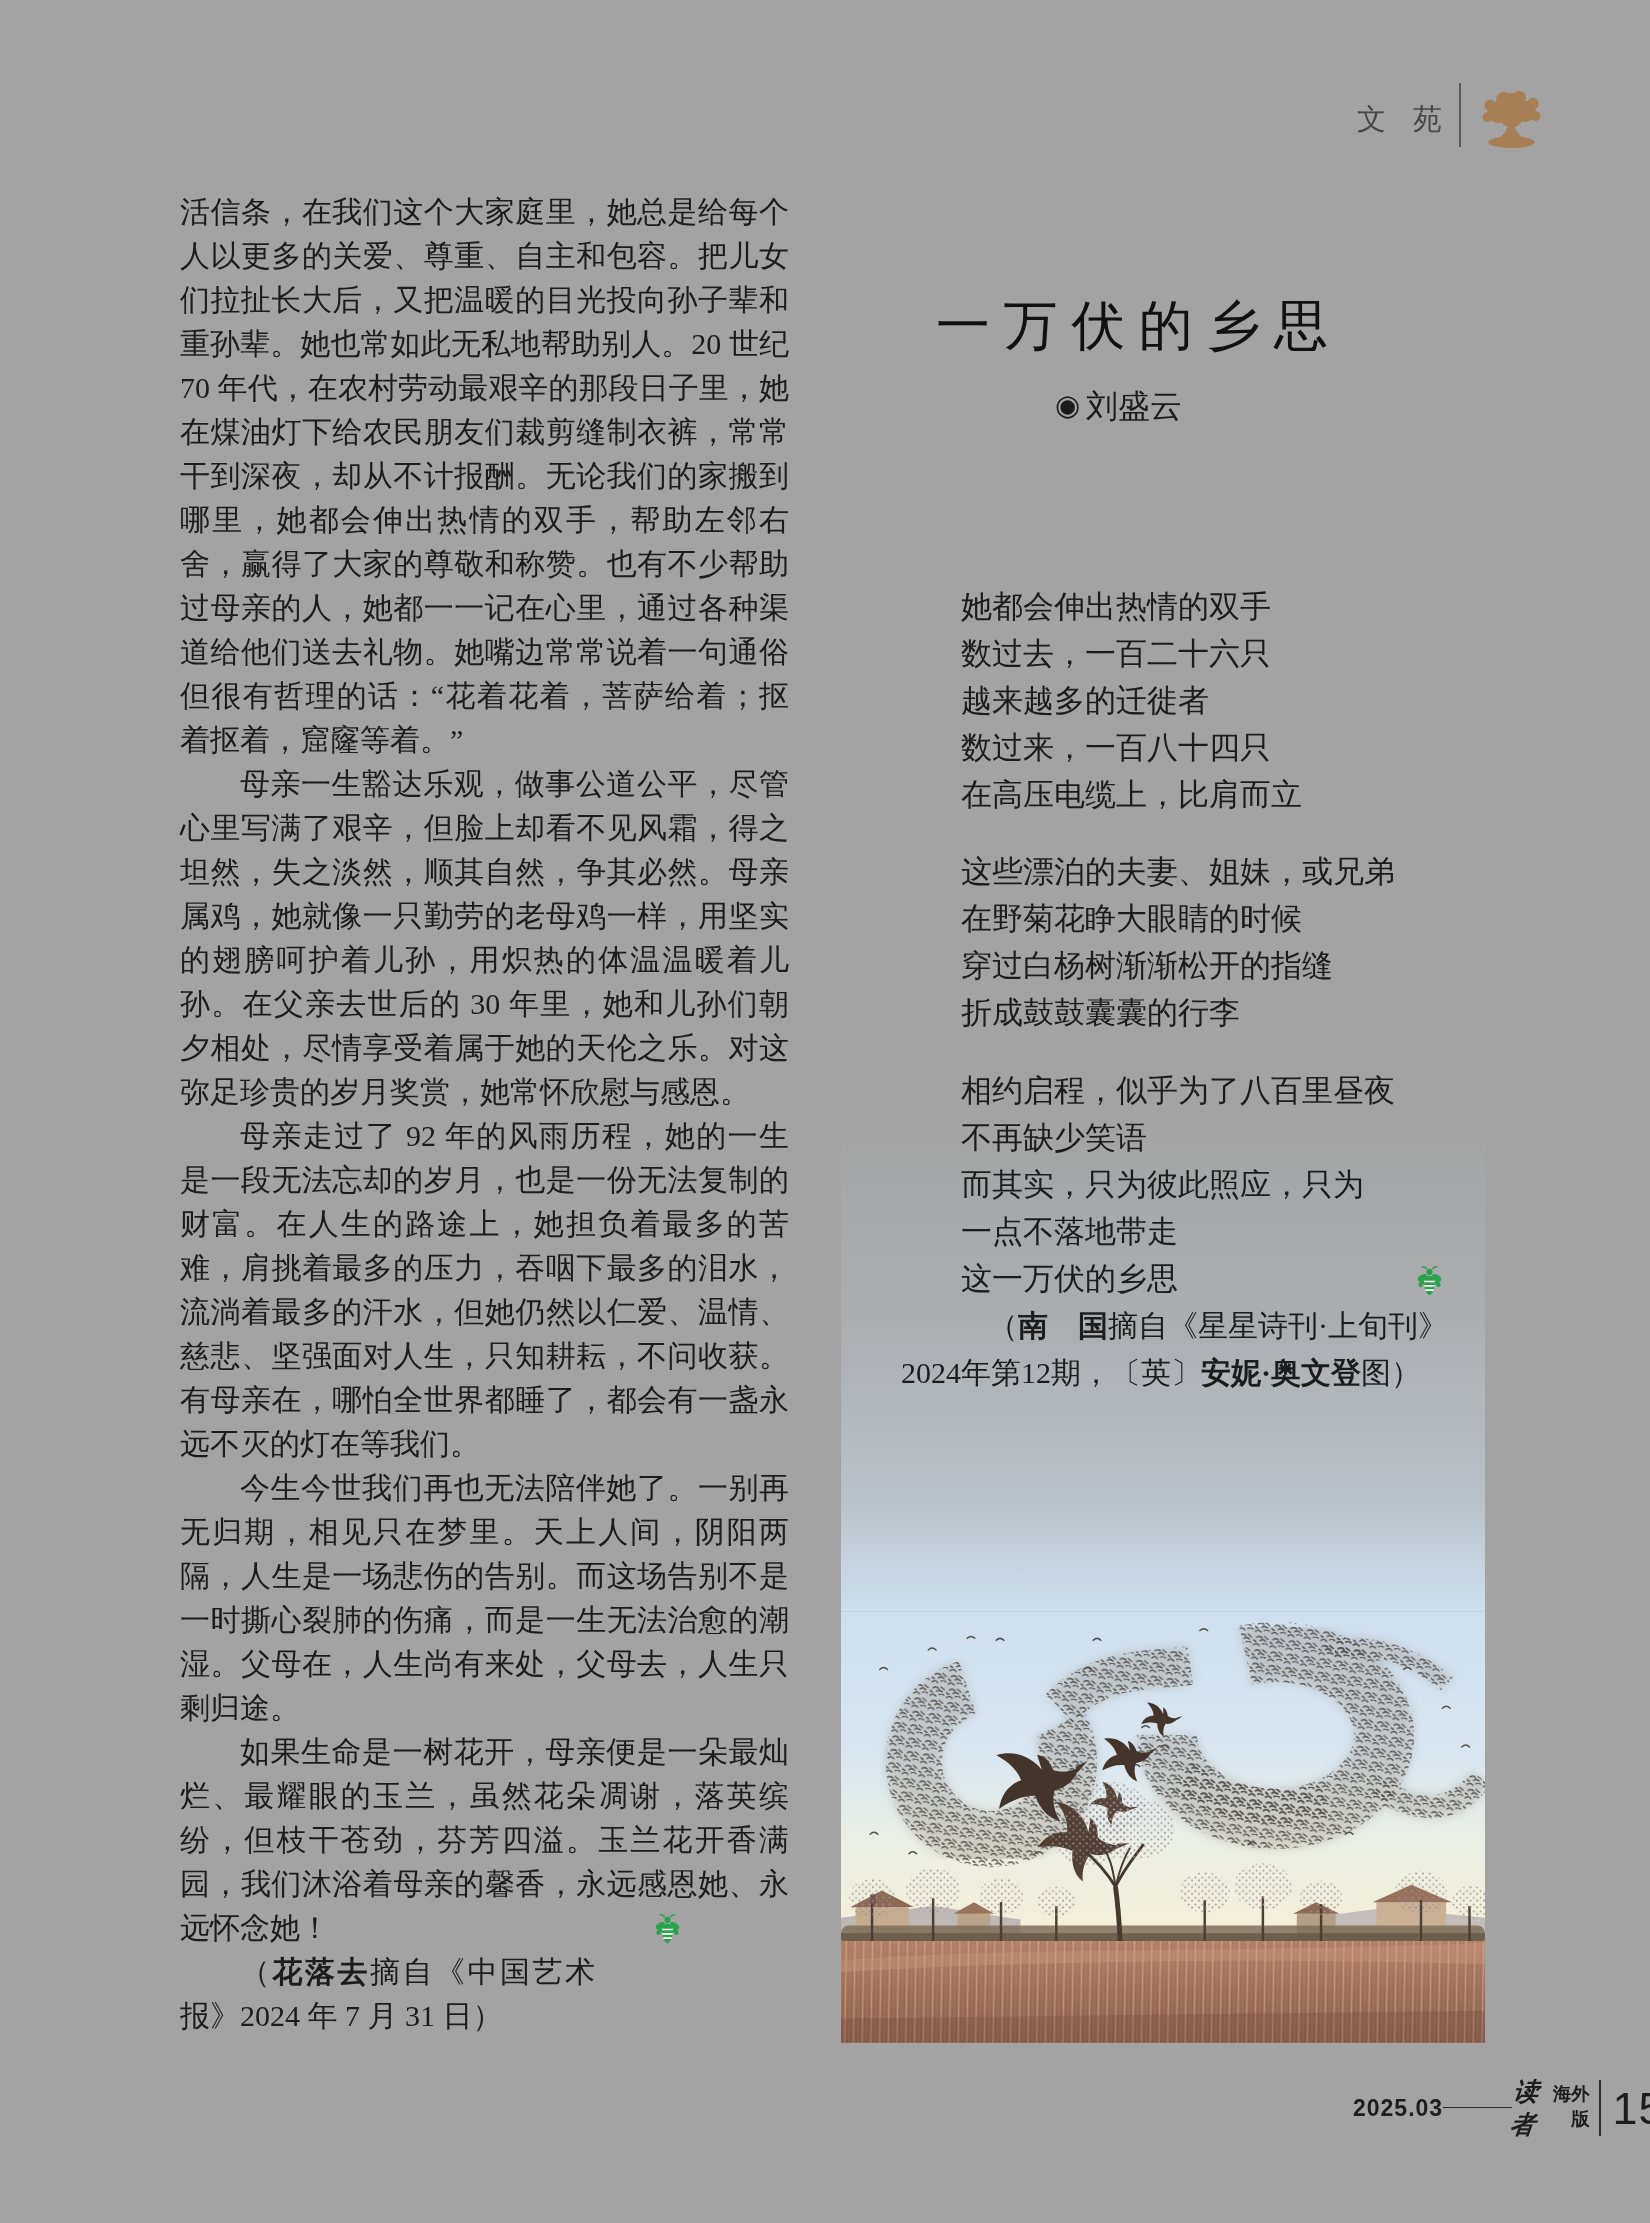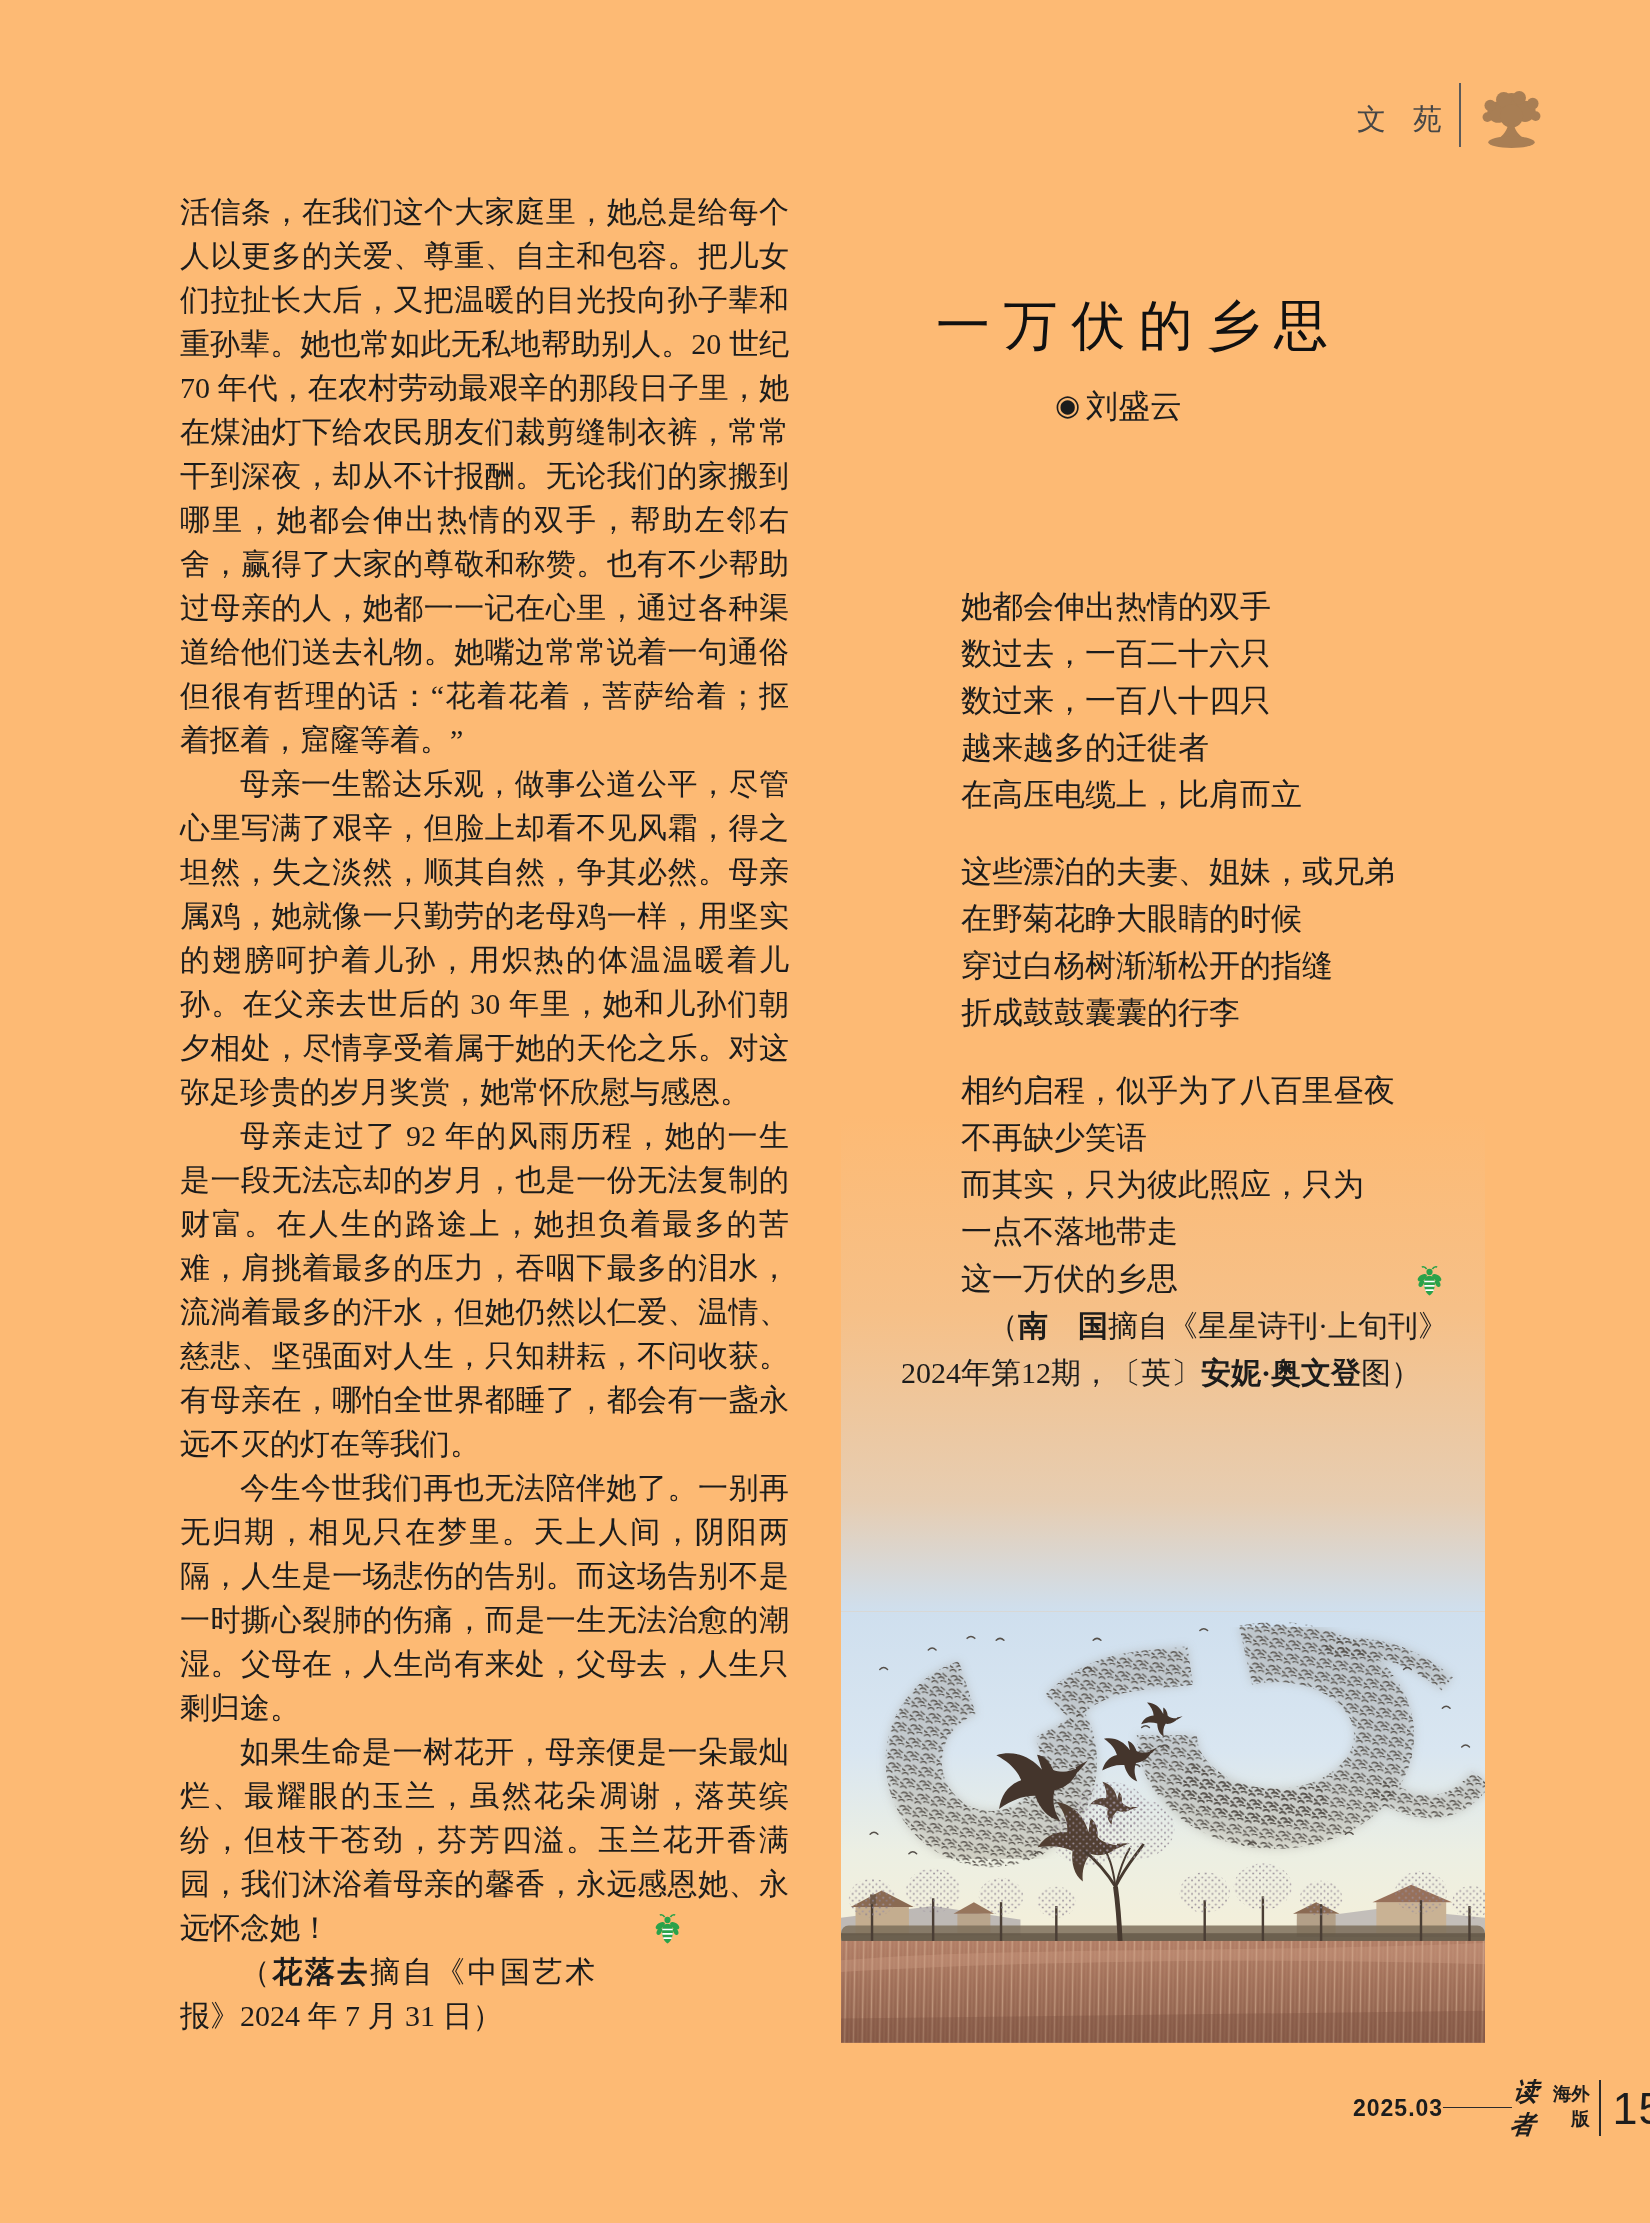--- a/index.html
+++ b/index.html
@@ -1,16 +1,16 @@
 <!DOCTYPE html>
 <html><head>
 <meta charset="utf-8">
 <style>
   html,body{margin:0;padding:0;background:#ffffff;}
-  .page{position:relative;width:1651px;height:2223px;background:#fdba74;overflow:hidden;
+  .page{position:relative;width:1651px;height:2223px;background:#a3a3a3;overflow:hidden;
         font-family:"Liberation Serif","DejaVu Serif",serif;color:#1c1c1c;}
 
   
   .section-head{position:absolute;left:1357px;top:100px;font-size:29px;letter-spacing:27px;
         color:#474747;white-space:nowrap;}
   .head-divider{position:absolute;left:1459px;top:83px;width:1.9px;height:64px;background:#5a5a5a;}
   .tree-wrap{position:absolute;left:1469px;top:87px;width:85px;height:64px;}
 
   
   .article{position:absolute;left:180px;top:190px;width:609px;font-size:30px;line-height:44px;
@@ -110,22 +110,22 @@
 
   <div class="poem-col">
     <div class="poem-title">一万伏的乡思</div>
     <div class="poem-author">
       <span class="marker">◉</span><span>刘盛云</span>
     </div>
 
     <div class="stanza s1">
       <div class="pline">她都会伸出热情的双手</div>
       <div class="pline">数过去，一百二十六只</div>
+      <div class="pline">越来越多的迁徙者</div>
       <div class="pline">数过来，一百八十四只</div>
-      <div class="pline">越来越多的迁徙者</div>
       <div class="pline">在高压电缆上，比肩而立</div>
     </div>
 
     <div class="stanza s2">
       <div class="pline">这些漂泊的夫妻、姐妹，或兄弟</div>
       <div class="pline">在野菊花睁大眼睛的时候</div>
       <div class="pline">穿过白杨树渐渐松开的指缝</div>
       <div class="pline">折成鼓鼓囊囊的行李</div>
     </div>
 

